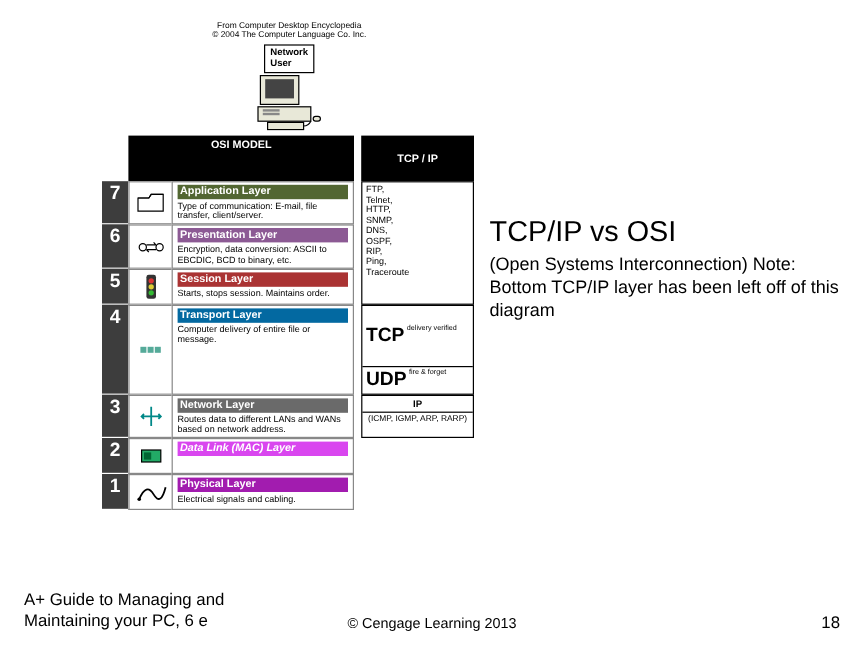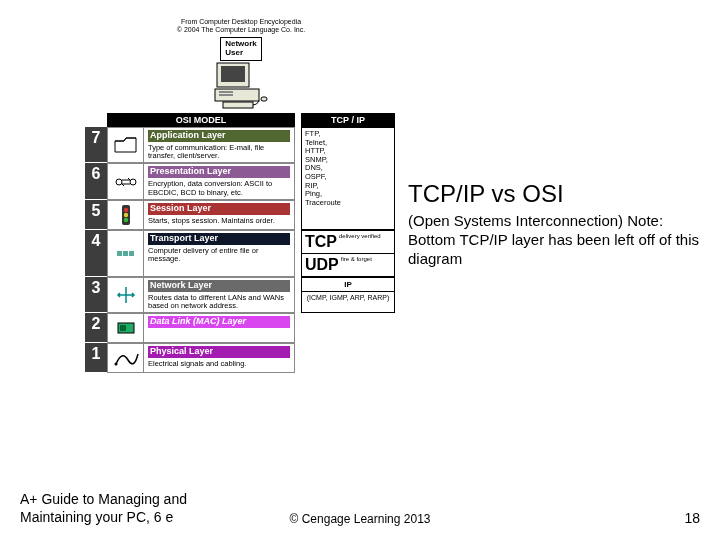--- a/index.html
+++ b/index.html
@@ -62,21 +62,21 @@
     text-align: center;
     padding: 2px 0;
   }
   .tcp-header {
     grid-column: 5 / span 1;
     background: #000;
     color: #fff;
     font-size: 9px;
     font-weight: bold;
     text-align: center;
-    padding: 2px 0;
+    padding: 14px 0;
   }
   .spacer-col { grid-column: 4; }
   .ghost { grid-column: 1; }
 
   .num-cell {
     background: #3d3d3d;
     color: #fff;
     font-size: 16px;
     font-weight: bold;
     display: flex;
@@ -106,21 +106,21 @@
     color: #fff;
     font-size: 9px;
     padding: 1px 2px;
     margin-bottom: 2px;
   }
   .layer-desc { font-size: 7.5px; color: #000; }
 
   .c7 { background: #526632; }
   .c6 { background: #8c5a94; }
   .c5 { background: #aa3333; }
-  .c4 { background: #0f172a; }
+  .c4 { background: #0369a1; }
   .c3 { background: #6a6a6a; }
   .c2 { background: #d946ef; font-style: italic; }
   .c1 { background: #a21caf; }
 
   .tcp-cell {
     border: 1px solid #000;
     font-size: 7.5px;
     padding: 2px 3px;
     line-height: 1.15;
     background: #fff;
@@ -244,21 +244,21 @@
           <rect x="11" y="12" width="5" height="5" fill="#5a9"></rect>
           <rect x="17" y="12" width="5" height="5" fill="#5a9"></rect>
         </svg>
     </div>
     <div class="desc-cell">
       <div class="layer-title c4">Transport Layer</div>
       <div class="layer-desc">Computer delivery of entire file or message.</div>
     </div>
     <div class="spacer-col"></div>
     <div style="display:flex;flex-direction:column;border:1px solid #000;">
-      <div class="tcp-sub" style="border-bottom:1px solid #000;padding:2px 3px;">
+      <div class="tcp-sub" style="border-bottom:1px solid #000;padding:16px 3px;">
         <span class="lbl">TCP</span>
         <span class="mini">delivery verified</span>
       </div>
       <div class="tcp-sub" style="padding:2px 3px;">
         <span class="lbl">UDP</span>
         <span class="mini">fire &amp; forget</span>
       </div>
     </div>
 
     <div class="num-cell">3</div>

